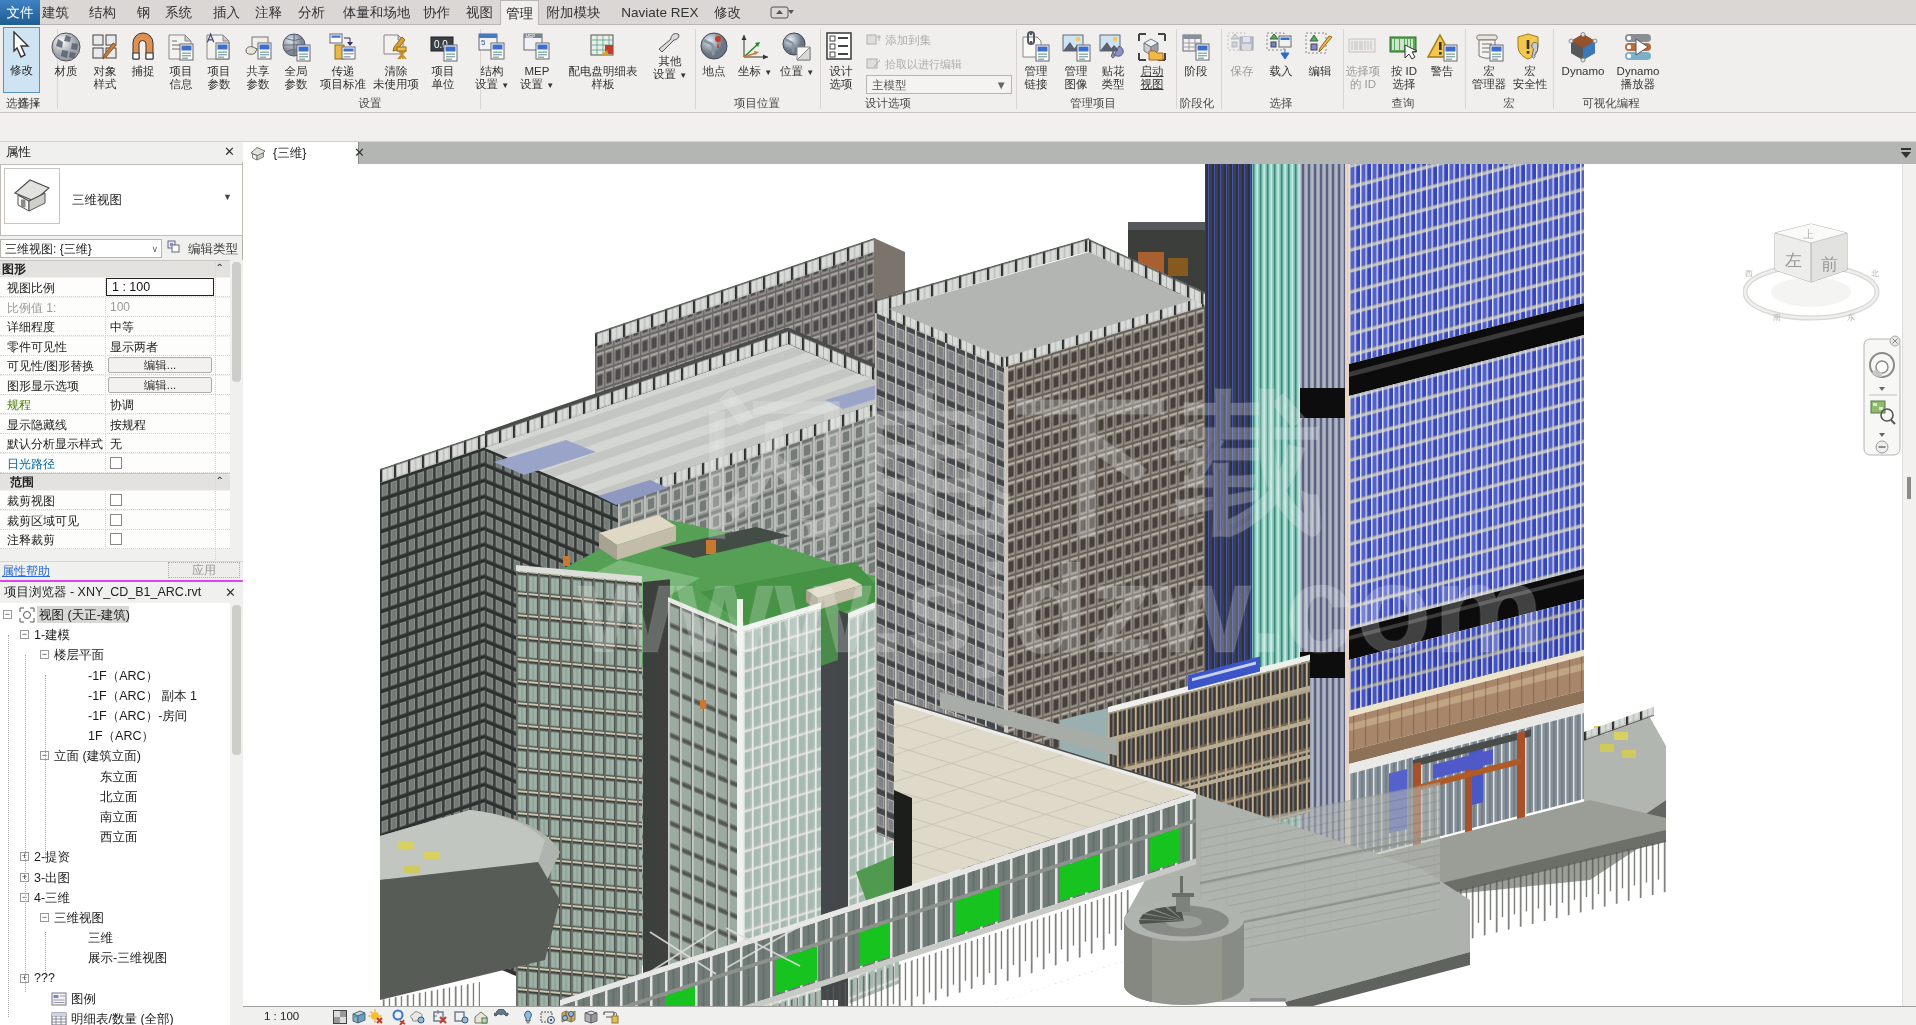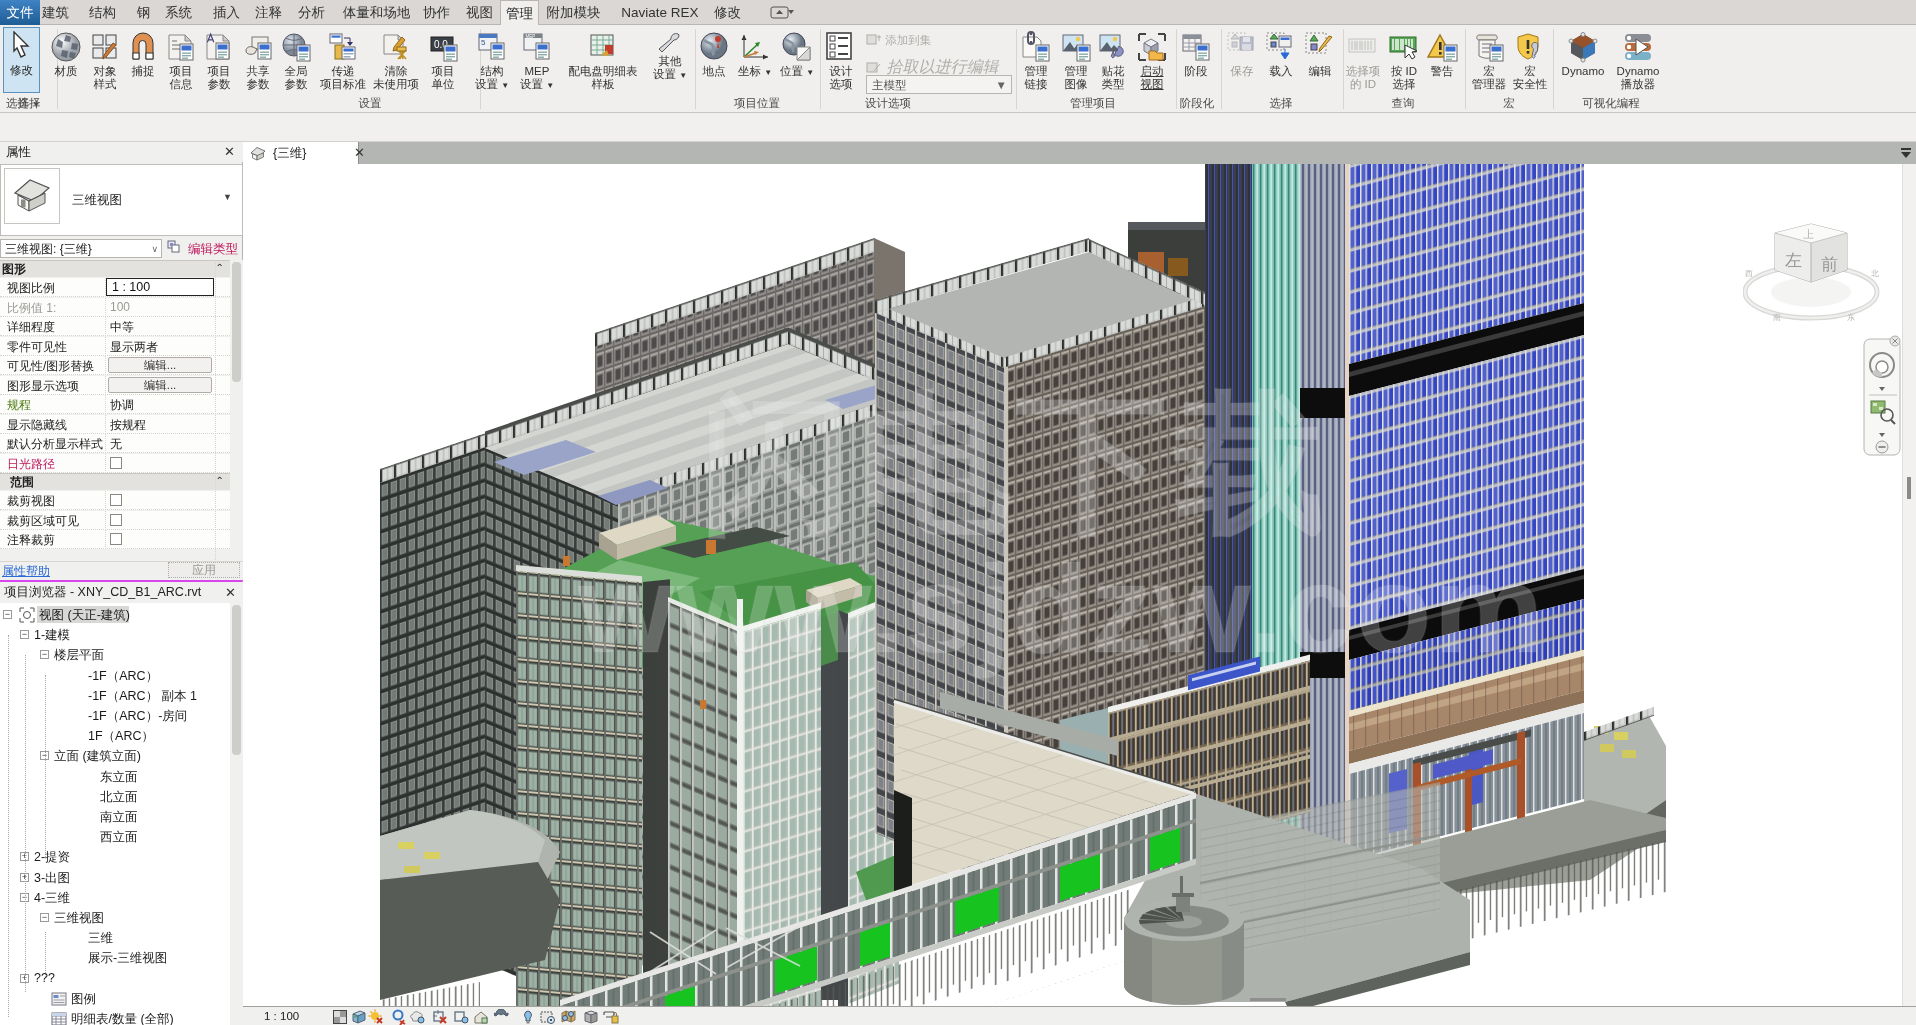--- a/index.html
+++ b/index.html
@@ -294,21 +294,21 @@
           <rect x="5" y="13" width="5" height="5" fill="#fff" stroke="#444"></rect>
           <rect x="5" y="21" width="5" height="5" fill="#fff" stroke="#444"></rect>
           <path d="M13 7 h10 M13 15 h10 M13 23 h10" stroke="#444" stroke-width="2"></path>
         </svg>
         <span style="display:block;">设计<br>选项</span>
       </div>
 <div style="position:absolute;left:866px;top:8px;width:150px;font-size:11.5px;color:#b0aeaa;"><svg width="16" height="14" viewBox="0 0 16 14" style="vertical-align:-3px;">
           <rect x="1" y="2" width="9" height="9" fill="#e0dedc" stroke="#b0aeaa"></rect>
           <path d="M11 4 h4 M13 2 v6" stroke="#b0aeaa"></path>
         </svg> 添加到集</div>
-<div style="position:absolute;left:866px;top:32px;width:160px;font-size:16px;color:#b0aeaa;font-style:italic;"><svg width="16" height="14" viewBox="0 0 16 14" style="vertical-align:-3px;">
+<div style="position:absolute;left:866px;top:32px;width:160px;font-size:11px;color:#b0aeaa;"><svg width="16" height="14" viewBox="0 0 16 14" style="vertical-align:-3px;">
           <rect x="1" y="2" width="10" height="9" fill="#e0dedc" stroke="#b0aeaa"></rect>
           <path d="M14 3 l-6 7" stroke="#b0aeaa"></path>
         </svg> 拾取以进行编辑</div>
 <div style="position:absolute;left:866px;top:50px;width:146px;height:19px;background:#f4f3f1;border:1px solid #b8b5b1;font-size:11.5px;color:#555;line-height:18px;padding-left:5px;">主模型<span style="float:right;margin-right:4px;color:#666;">▼</span></div>
 <div class="rsep" style="left:1016px;"></div>
 <div class="btn" style="left:998px;top:6px;width:76px;">
         <svg class="ic" width="32" height="32" viewBox="0 0 32 32">
           <path d="M3 6 h14 l4 4 v16 h-18z" fill="#faf9f6" stroke="#888"></path>
           <path d="M8 4 a3 3 0 0 1 6 0 v6 a3 3 0 0 1-6 0z M11 1 v3 M11 10 v3" stroke="#556" stroke-width="2" fill="none"></path>
           <g transform="translate(16,14) scale(1)">
@@ -513,21 +513,21 @@
 <rect x="9" y="25.5" width="4.5" height="8" fill="#8a8a86"></rect>
 </svg>
 <div style="position:absolute;left:72px;top:50px;font-size:12.5px;color:#222;">三维视图</div>
 <div style="position:absolute;right:10px;top:50px;font-size:9px;color:#444;">▼</div>
 <div style="position:absolute;left:0;top:97px;width:162px;height:19px;background:#fff;border:1px solid #b8b5b1;font-size:12px;color:#222;line-height:18px;"><span style="margin-left:4px;">三维视图: {三维}</span><span style="position:absolute;right:3px;top:0;color:#666;font-size:9px;">∨</span></div>
 <svg style="position:absolute;left:167px;top:98px;" width="18" height="17" viewBox="0 0 18 17">
         <rect x="1" y="1" width="7" height="7" fill="#e8e8f4" stroke="#667"></rect>
         <rect x="5" y="5" width="7" height="7" fill="#fff" stroke="#667"></rect>
         <rect x="3" y="3" width="3" height="3" fill="#88c"></rect>
       </svg>
-<div style="position:absolute;left:188px;top:99px;font-size:12.5px;color:#be185d;">编辑类型</div>
+<div style="position:absolute;left:188px;top:99px;font-size:12.5px;color:#404040;">编辑类型</div>
 <div style="position:absolute;left:0;top:118px;width:230px;height:17px;background:#e4e2df;border-top:1px solid #cac7c3;font-size:12px;color:#222;"><span style="margin-left:2px;font-weight:bold;line-height:17px;">图形</span><span style="position:absolute;right:6px;top:1px;font-size:10px;">⌃</span></div>
 <div style="position:absolute;left:0;top:136px;width:230px;height:19px;background:#fdfdfc;border-bottom:1px dotted #d6d4d0;"></div>
 <div style="position:absolute;left:7px;top:138px;font-size:12px;color:#222;white-space:nowrap;">视图比例</div>
 <div style="position:absolute;left:106px;top:136px;width:108px;height:18px;background:#fff;border:1.5px solid #222;font-size:12.5px;color:#111;line-height:16px;"><span style="margin-left:5px;">1 : 100</span></div>
 <div style="position:absolute;left:105px;top:136px;width:1px;height:19px;border-left:1px dotted #d6d4d0;"></div>
 <div style="position:absolute;left:0;top:155.5px;width:230px;height:19px;background:#fdfdfc;border-bottom:1px dotted #d6d4d0;"></div>
 <div style="position:absolute;left:7px;top:157.5px;font-size:12px;color:#9a9a96;white-space:nowrap;">比例值 1:</div>
 <div style="position:absolute;left:110px;top:157.5px;font-size:12px;color:#9a9a96;">100</div>
 <div style="position:absolute;left:105px;top:155.5px;width:1px;height:19px;border-left:1px dotted #d6d4d0;"></div>
 <div style="position:absolute;left:0;top:175.0px;width:230px;height:19px;background:#fdfdfc;border-bottom:1px dotted #d6d4d0;"></div>
@@ -552,21 +552,21 @@
 <div style="position:absolute;left:105px;top:253.0px;width:1px;height:19px;border-left:1px dotted #d6d4d0;"></div>
 <div style="position:absolute;left:0;top:272.5px;width:230px;height:19px;background:#fdfdfc;border-bottom:1px dotted #d6d4d0;"></div>
 <div style="position:absolute;left:7px;top:274.5px;font-size:12px;color:#222;white-space:nowrap;">显示隐藏线</div>
 <div style="position:absolute;left:110px;top:274.5px;font-size:12px;color:#222;">按规程</div>
 <div style="position:absolute;left:105px;top:272.5px;width:1px;height:19px;border-left:1px dotted #d6d4d0;"></div>
 <div style="position:absolute;left:0;top:292.0px;width:230px;height:19px;background:#fdfdfc;border-bottom:1px dotted #d6d4d0;"></div>
 <div style="position:absolute;left:7px;top:294.0px;font-size:12px;color:#222;white-space:nowrap;">默认分析显示样式</div>
 <div style="position:absolute;left:110px;top:294.0px;font-size:12px;color:#222;">无</div>
 <div style="position:absolute;left:105px;top:292.0px;width:1px;height:19px;border-left:1px dotted #d6d4d0;"></div>
 <div style="position:absolute;left:0;top:311.5px;width:230px;height:19px;background:#fdfdfc;border-bottom:1px dotted #d6d4d0;"></div>
-<div style="position:absolute;left:7px;top:313.5px;font-size:12px;color:#be185d;white-space:nowrap;">日光路径</div>
+<div style="position:absolute;left:7px;top:313.5px;font-size:12px;color:#0369a1;white-space:nowrap;">日光路径</div>
 <div style="position:absolute;left:110px;top:314.5px;width:12px;height:12px;background:#fff;border:1px solid #8a8884;"></div>
 <div style="position:absolute;left:105px;top:311.5px;width:1px;height:19px;border-left:1px dotted #d6d4d0;"></div>
 <div style="position:absolute;left:0;top:331.0px;width:230px;height:17px;background:#e4e2df;border-top:1px solid #cac7c3;font-size:12px;color:#222;"><span style="margin-left:10px;font-weight:bold;line-height:17px;">范围</span><span style="position:absolute;right:6px;top:1px;font-size:10px;">⌃</span></div>
 <div style="position:absolute;left:0;top:349.0px;width:230px;height:19px;background:#fdfdfc;border-bottom:1px dotted #d6d4d0;"></div>
 <div style="position:absolute;left:7px;top:351.0px;font-size:12px;color:#222;white-space:nowrap;">裁剪视图</div>
 <div style="position:absolute;left:110px;top:352.0px;width:12px;height:12px;background:#fff;border:1px solid #8a8884;"></div>
 <div style="position:absolute;left:105px;top:349.0px;width:1px;height:19px;border-left:1px dotted #d6d4d0;"></div>
 <div style="position:absolute;left:0;top:368.5px;width:230px;height:19px;background:#fdfdfc;border-bottom:1px dotted #d6d4d0;"></div>
 <div style="position:absolute;left:7px;top:370.5px;font-size:12px;color:#222;white-space:nowrap;">裁剪区域可见</div>
 <div style="position:absolute;left:110px;top:371.5px;width:12px;height:12px;background:#fff;border:1px solid #8a8884;"></div>

